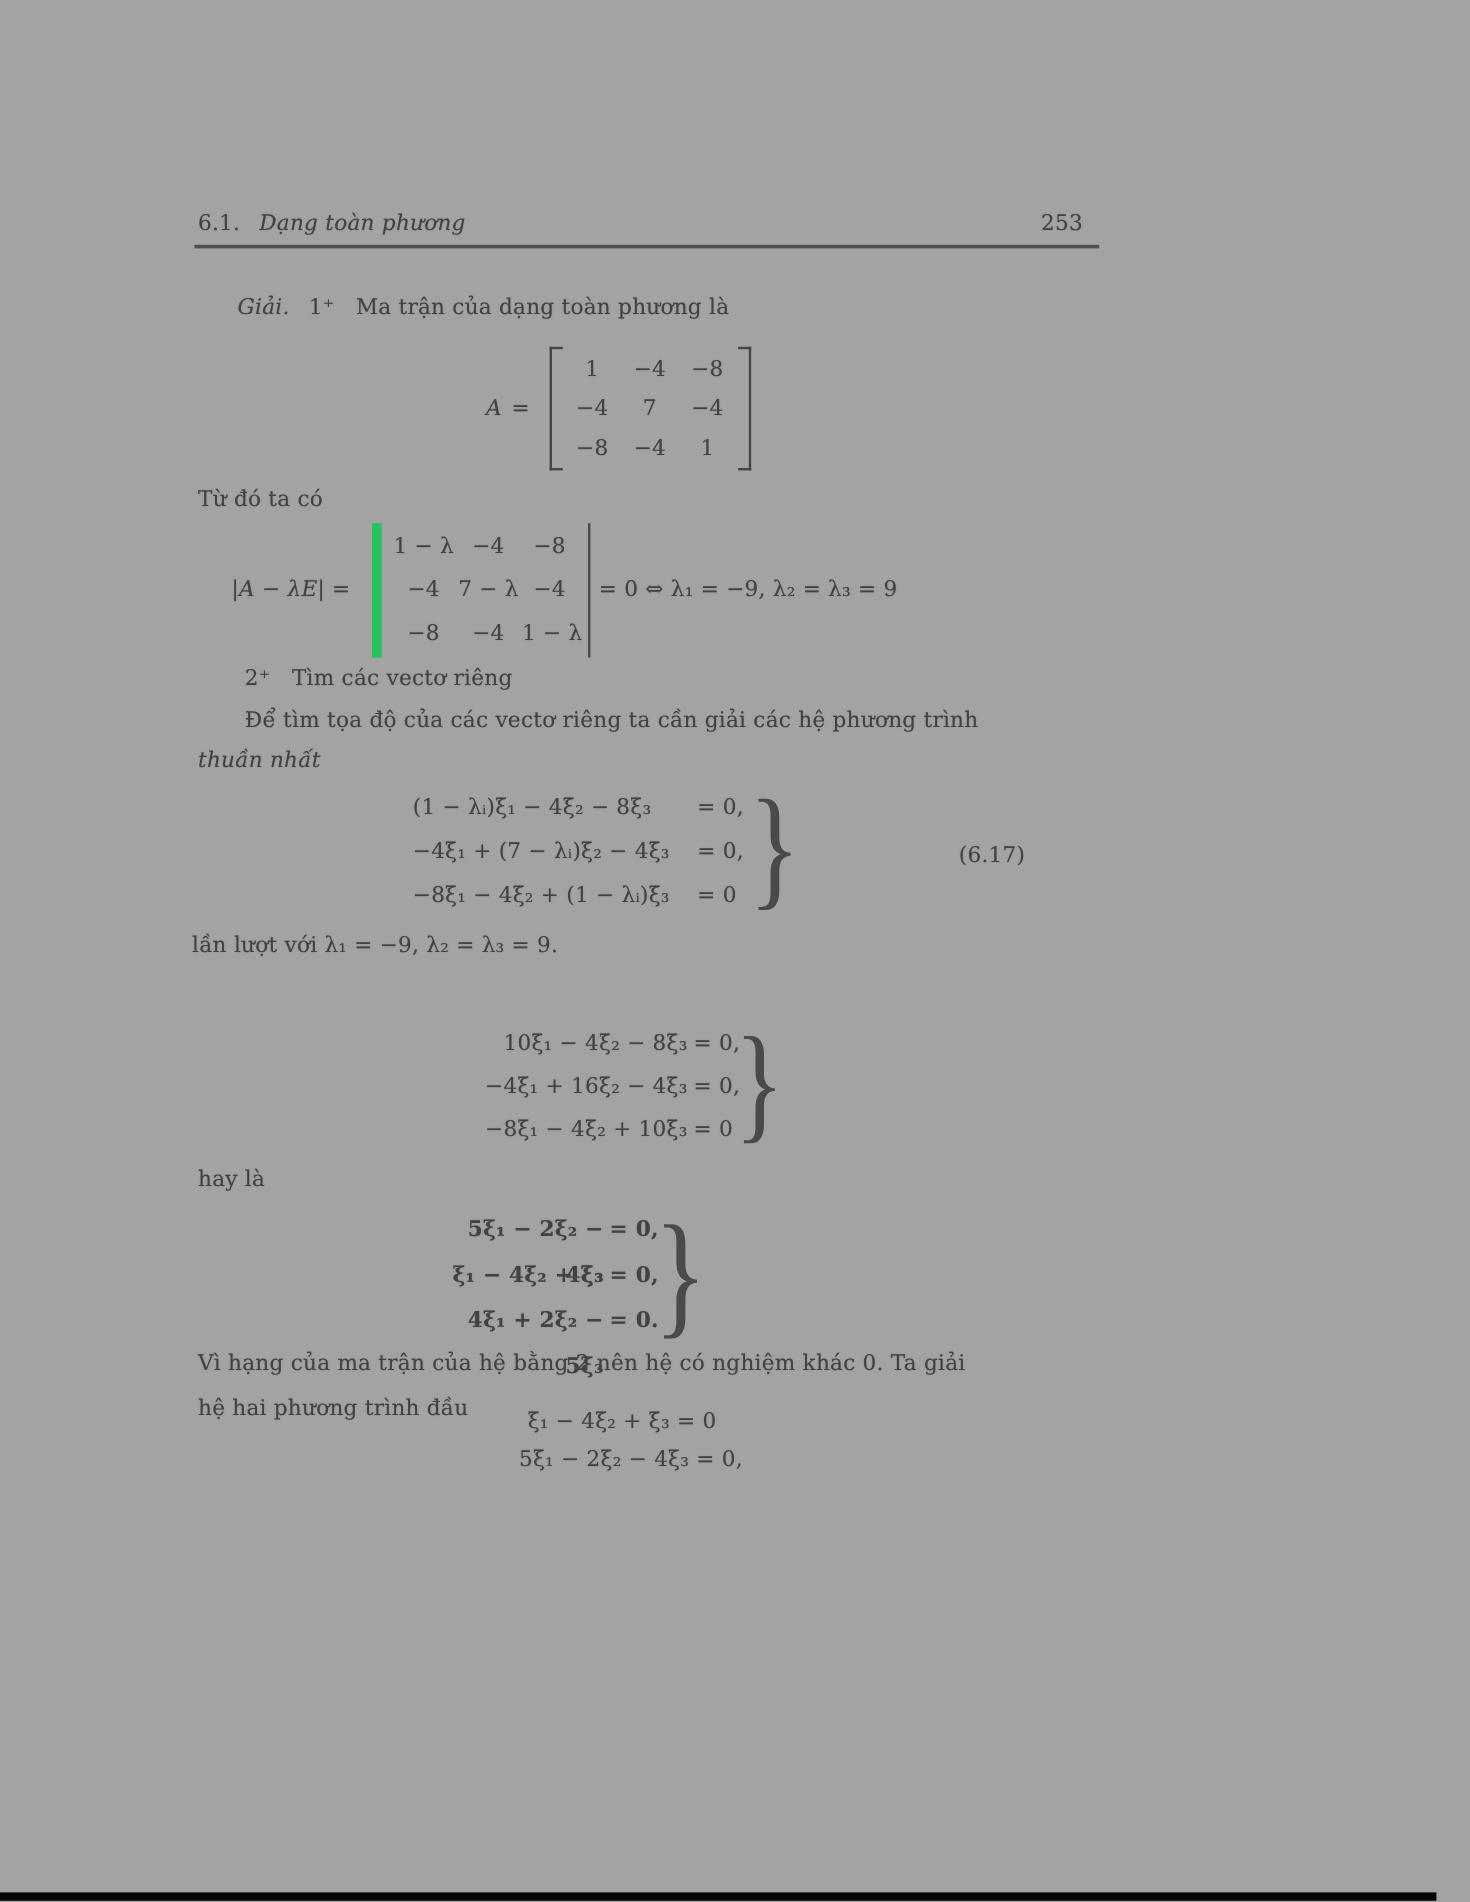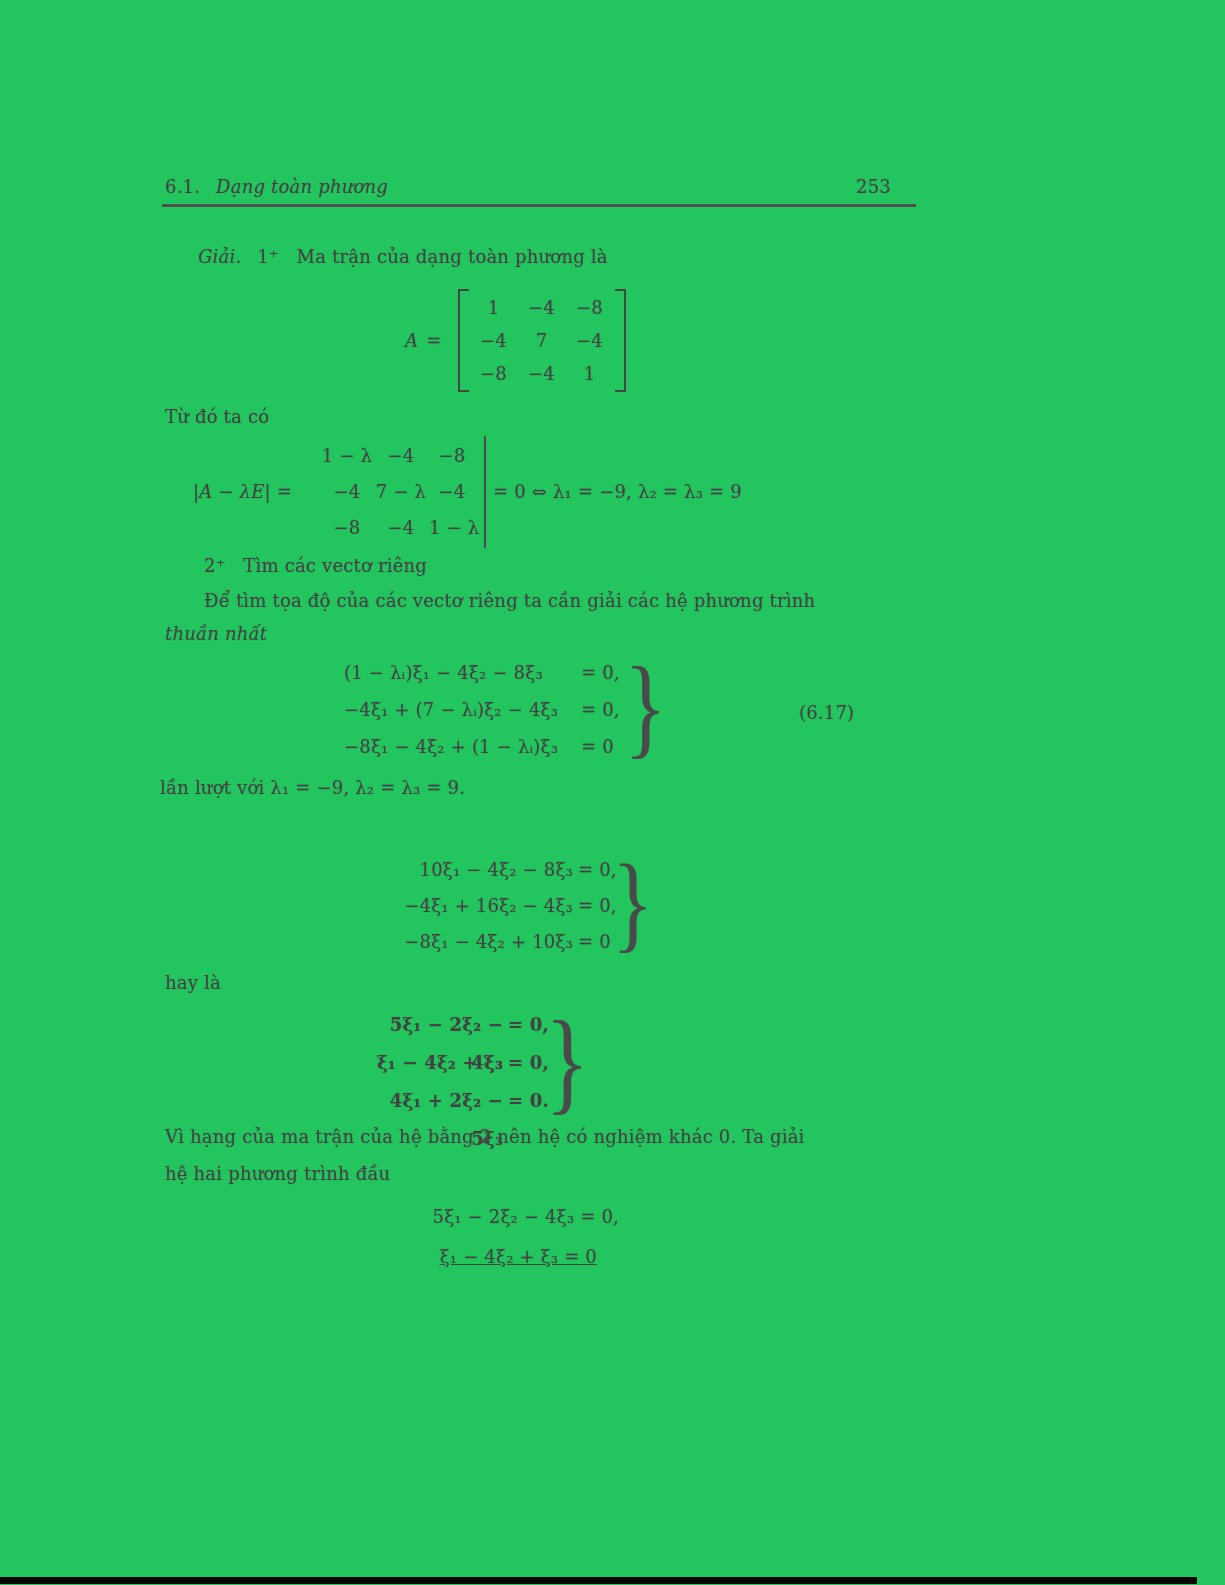--- a/index.html
+++ b/index.html
@@ -1,36 +1,36 @@
 <!DOCTYPE html>
 <html><head>
 <meta charset="utf-8">
 <style>
   html,body { margin:0; padding:0; background:#ffffff; }
   .page {
     position:relative; width:1225px; height:1585px; overflow:hidden;
-    background:#22c55e;
+    background:#a3a3a3;
     font-family:"DejaVu Serif","DejaVu Sans",serif;
     color:#424242; font-size:18px; line-height:26px;
     text-shadow:0 0 1px rgba(90,90,90,.55);
     letter-spacing:.2px;
   }
   .t { position:absolute; white-space:nowrap; }
   .it { font-style:italic; }
   .gap10 { margin-left:10px; }
   .gap12 { margin-left:12px; }
   .rule { position:absolute; background:#4f4f4f; }
   
   .mx { display:flex; align-items:center; }
   .bracketL { align-self:stretch; width:9px; border:2.5px solid #454545; border-right:none; }
   .bracketR { align-self:stretch; width:9px; border:2.5px solid #454545; border-left:none; }
   .mgrid { display:grid; grid-template-columns:46px 50px 46px; padding:1px 2px; }
   .mgrid span { text-align:center; line-height:33px; }
   
-  .detbox { border-left:2px solid #22c55e; border-right:2px solid #4a4a4a; padding:2px 9px; }
+  .detbox { border-left:8px solid #22c55e; border-right:2px solid #4a4a4a; padding:2px 9px; }
   .dgrid { display:grid; grid-template-columns:52px 56px 46px; }
   .dgrid span { text-align:center; line-height:36px; }
   
   .sys { position:absolute; }
   .srow { display:flex; }
   .srow .lhs { display:inline-block; }
   .srow .rhs { margin-left:5px; }
   .sys617 .srow { height:37px; line-height:37px; } .sys617 .lhs { width:232px; text-align:left; }
   .sys2   .srow { height:36px; line-height:36px; } .sys2 .lhs { width:185px; text-align:right; }
   .sys3   .srow { height:38px; line-height:38px; } .sys3 .lhs { width:138px; text-align:right; }
@@ -44,21 +44,21 @@
 </style>
 </head>
 <body>
 
 <div class="page">
 
   <div class="t" style="left:165px; top:174px;">
     <span>6.1.</span>
     <span class="it gap10">Dạng toàn phương</span>
   </div>
-  <div class="t" style="left:856px; top:174px; width:58px; text-align:left;">253</div>
+  <div class="t" style="left:856px; top:174px; width:58px; text-align:center;">253</div>
   <div class="rule" style="left:162px; top:204px; width:754px; height:3px;"></div>
 
   <div class="t" style="left:198px; top:244px;">
     <span class="it">Giải.</span>
     <span class="gap10">1⁺</span>
     <span class="gap12">Ma trận của dạng toàn phương là</span>
   </div>
 
   <div class="t mx" style="left:405px; top:289px; height:103px;">
     <span class="it">A</span>
@@ -156,17 +156,17 @@
       <span class="lhs">4ξ₁ + 2ξ₂ − 5ξ₃</span>
       <span class="rhs">= 0.</span>
     </div>
   </div>
   <div class="brace" style="left:545px; top:1004px; font-size:115px;">}</div>
 
   <div class="t" style="left:165px; top:1124px;">Vì hạng của ma trận của hệ bằng 2 nên hệ có nghiệm khác 0. Ta giải</div>
   <div class="t" style="left:165px; top:1161px;">hệ hai phương trình đầu</div>
 
   <div class="t rightbox" style="left:346px; top:1204px; width:273px;">5ξ₁ − 2ξ₂ − 4ξ₃ = 0,</div>
-  <div class="t rightbox" style="left:330px; top:1244px; width:267px;text-decoration:underline;">ξ₁ − 4ξ₂ + ξ₃ = 0</div>
+  <div class="t rightbox" style="left:330px; top:1172px; width:267px;">ξ₁ − 4ξ₂ + ξ₃ = 0</div>
 
   <div class="scanbar" style="left:0; top:1577px; width:1197px; height:7px;"></div>
 
 </div>
 
 </body></html>

